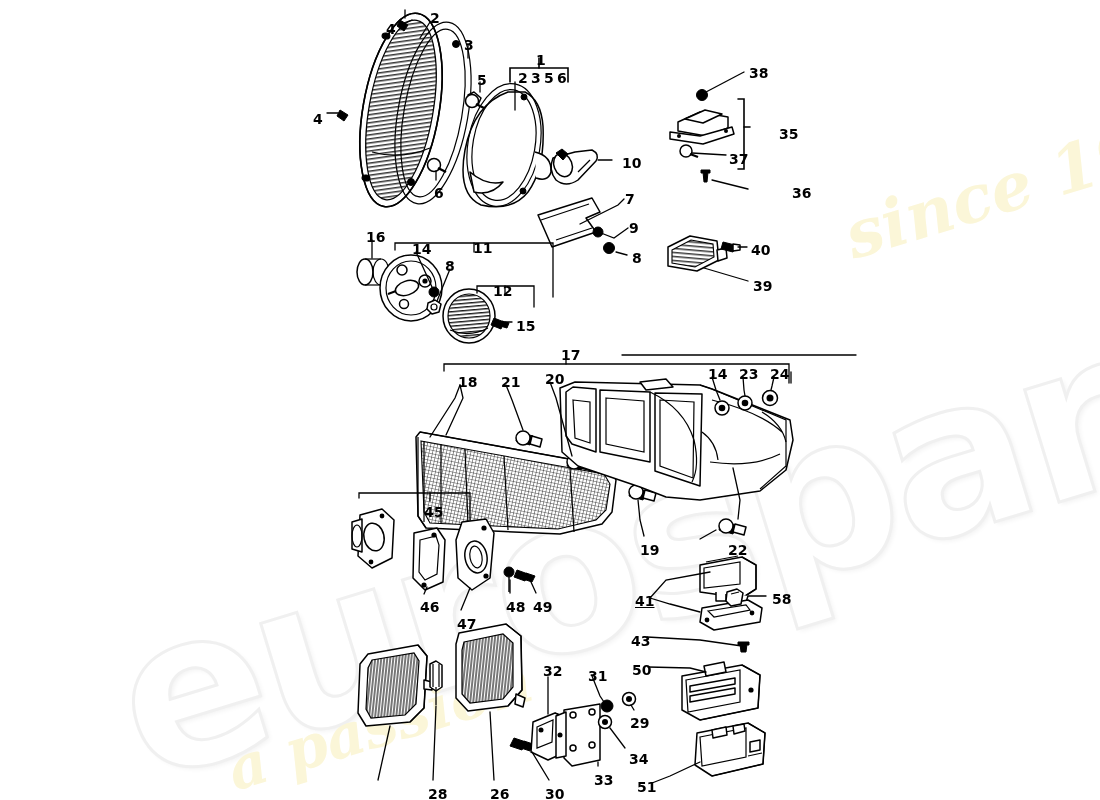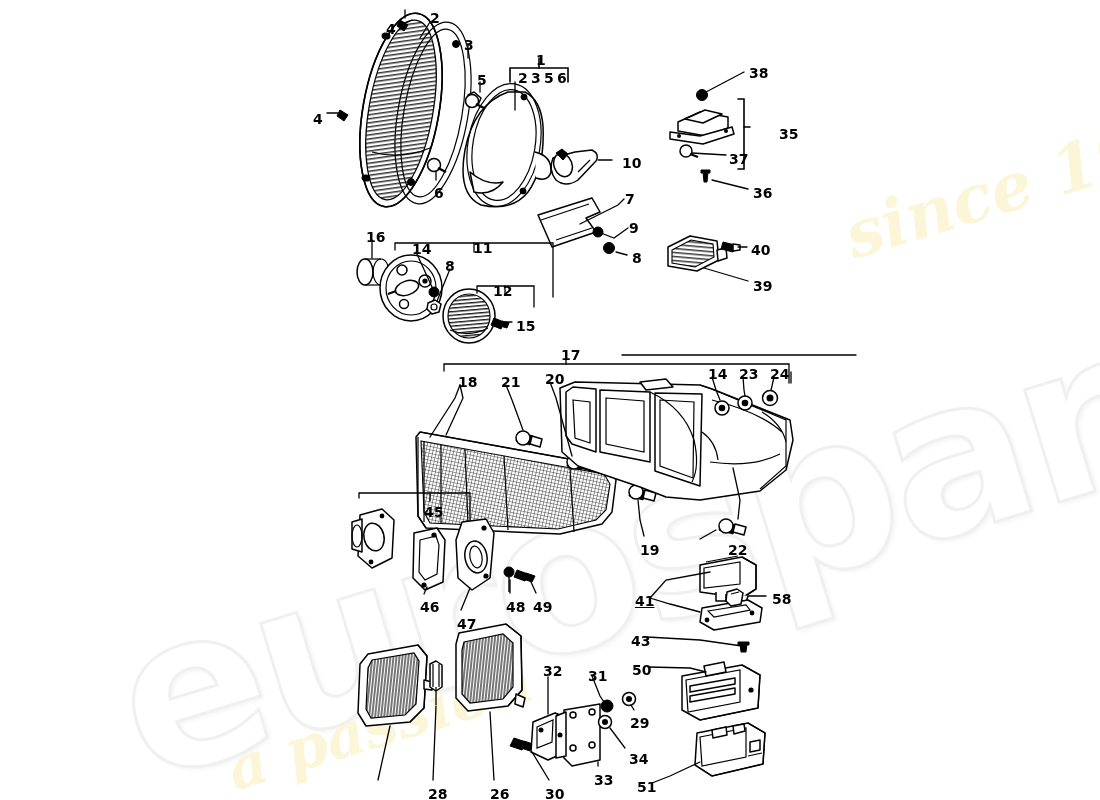--- a/index.html
+++ b/index.html
@@ -497,21 +497,21 @@
       <div class="lbl" style="left: 531px; top: 71px;">3</div>
       <div class="lbl" style="left: 544px; top: 71px;">5</div>
       <div class="lbl" style="left: 557px; top: 71px;">6</div>
       <div class="lbl" style="left: 622px; top: 156px;">10</div>
       <div class="lbl" style="left: 625px; top: 192px;">7</div>
       <div class="lbl" style="left: 629px; top: 221px;">9</div>
       <div class="lbl" style="left: 632px; top: 251px;">8</div>
       <div class="lbl" style="left: 749px; top: 66px;">38</div>
       <div class="lbl" style="left: 779px; top: 127px;">35</div>
       <div class="lbl" style="left: 729px; top: 152px;">37</div>
-      <div class="lbl" style="left: 753px; top: 186px;">36</div>
+      <div class="lbl" style="left: 792px; top: 186px;">36</div>
       <div class="lbl" style="left: 751px; top: 243px;">40</div>
       <div class="lbl" style="left: 753px; top: 279px;">39</div>
       <div class="lbl" style="left: 366px; top: 230px;">16</div>
       <div class="lbl" style="left: 412px; top: 242px;">14</div>
       <div class="lbl" style="left: 473px; top: 241px;">11</div>
       <div class="lbl" style="left: 445px; top: 259px;">8</div>
       <div class="lbl" style="left: 493px; top: 284px;">12</div>
       <div class="lbl" style="left: 516px; top: 319px;">15</div>
       <div class="lbl" style="left: 561px; top: 348px;">17</div>
       <div class="lbl" style="left: 458px; top: 375px;">18</div>

